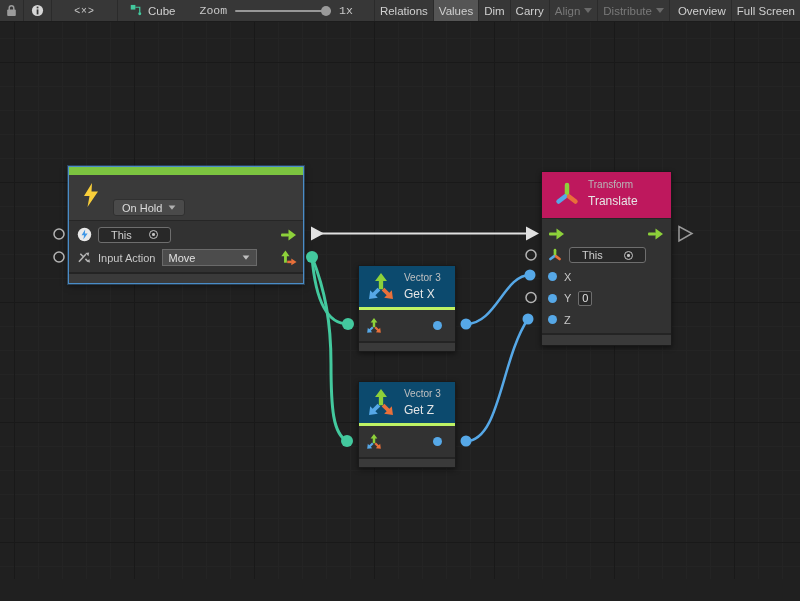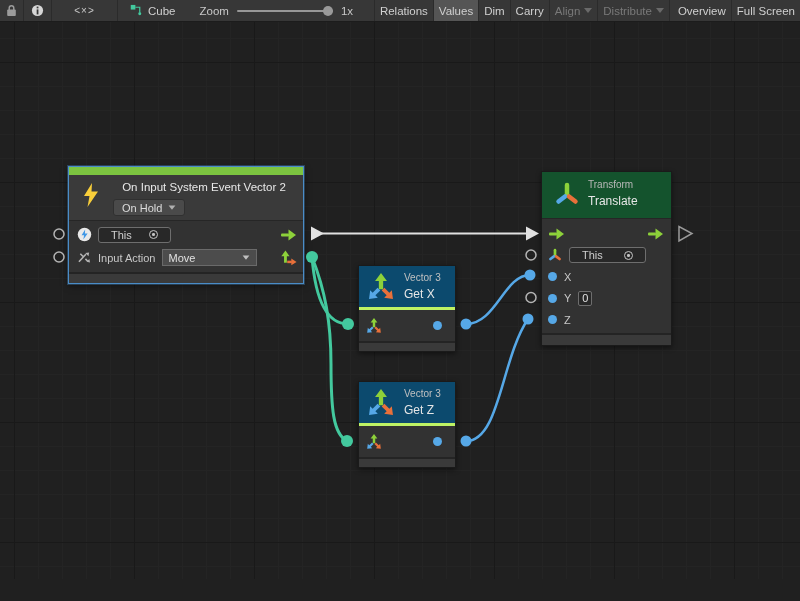--- a/index.html
+++ b/index.html
@@ -17,21 +17,21 @@
   .maxbox { width:9px; height:9px; border:1.5px solid #bfbfbf; display:inline-block; }
 
   
   .toolbar { height:22px; background:#373737; border-bottom:1px solid #1c1c1c;
     display:flex; align-items:stretch; color:#d0d0d0; font-size:11.5px; }
   .tb-cell { display:flex; align-items:center; justify-content:center; border-right:1px solid #2b2b2b; }
   .tb-lock { width:24px; }
   .tb-info { width:28px; }
   .tb-code { width:66px; color:#c8c8c8; font-size:10px; letter-spacing:1px; }
   .tb-graph { padding:0 12px; gap:5px; border-right:none; }
-  .zoom-group { display:flex; align-items:center; gap:8px; padding:0 12px; color:#c8c8c8; }
+  .zoom-group { display:flex; align-items:center; gap:8px; padding:0 12px; color:#c8c8c8;font-family:Liberation Mono, monospace; }
   .slider { position:relative; width:96px; height:12px; }
   .slider .track { position:absolute; top:5px; left:0; right:0; height:2px; background:#989898; border-radius:1px; }
   .slider .handle { position:absolute; top:1px; left:86px; width:10px; height:10px; border-radius:50%; background:#9a9a9a; }
   .tb-right { margin-left:auto; display:flex; align-items:stretch; border-left:1px solid #2b2b2b; }
   .tb-btn { display:flex; align-items:center; padding:0 5px; border-right:1px solid #2b2b2b;
     white-space:nowrap; gap:4px; }
   .tb-btn:last-child { border-right:none; }
   .tb-btn.active { background:#555555; }
   .tb-btn.disabled { color:#797979; }
   .caret-down { width:0; height:0; border-left:4px solid transparent; border-right:4px solid transparent;
@@ -76,21 +76,21 @@
   .odot { position:relative; width:9px; height:9px; border:1px solid #c4c4c4; border-radius:50%; margin-left:auto; flex:0 0 auto; }
   .odot::after { content:''; position:absolute; inset:2.2px; background:#c4c4c4; border-radius:50%; }
   .row-right { margin-left:auto; margin-right:6px; display:flex; align-items:center; }
   .select { display:flex; align-items:center; height:17px; width:95px; padding:0 6px;
     background:#4c4c4c; border:1px solid #6a6a6a; border-radius:0; color:#e0e0e0; }
   .select .caret-down { margin-left:auto; border-top-color:#c0c0c0; transform:scale(.85); }
   .ev-footer { height:11px; }
 
   
   .translate-node { left:541px; top:149px; width:131px; height:175px; }
-  .t-header { position:relative; height:47px; background:#14532d; border-bottom:1px solid #262626; }
+  .t-header { position:relative; height:47px; background:#be185d; border-bottom:1px solid #262626; }
   .t-icon { position:absolute; left:12px; top:9px; }
   .cat-label { position:absolute; left:46px; top:7px; font-size:10px; color:#b8b8b8; }
   .name-label { position:absolute; left:46px; top:22px; font-size:12px; color:#e6e6e6; }
   .t-body { padding-top:4px; }
   .t-row { height:21.5px; display:flex; align-items:center; padding-left:6px; gap:7px; }
   .port-dot { width:9px; height:9px; border-radius:50%; background:#56a8e7; flex:0 0 auto; }
   .green-arrow-right-end { margin-left:auto; margin-right:7px; }
   .field-this-t { width:77px; }
   .val-box { display:flex; align-items:center; justify-content:center; min-width:14px; height:15px;
     background:#282828; border:1px solid #6e6e6e; border-radius:2px; color:#e0e0e0; padding:0 3px; }
@@ -182,21 +182,20 @@
   </div>
 
   <div class="canvas">
 
     <div class="node event-node">
       <div class="ev-topbar"></div>
       <div class="ev-header">
         <svg class="ev-bolt" width="18" height="26" viewBox="0 0 18 26">
           <polygon points="10,1 2,14 7.5,14 5.5,25 16,9.5 9.5,9.5" fill="#f8ce3a"></polygon>
         </svg>
-        <div class="ev-title">On Input System Event Vector 2</div>
         <div class="pill">
           <span>On Hold</span>
           <span class="caret-down"></span>
         </div>
       </div>
       <div class="ev-body">
         <div class="ev-row">
           <svg width="15" height="15" viewBox="0 0 14 14">
             <circle cx="7" cy="7" r="6.3" fill="#e9e9e9"></circle>
             <polygon points="7.6,2.3 4.3,7.6 6.6,7.6 5.9,11.7 9.9,6.1 7.4,6.1" fill="#3f97e6"></polygon>

